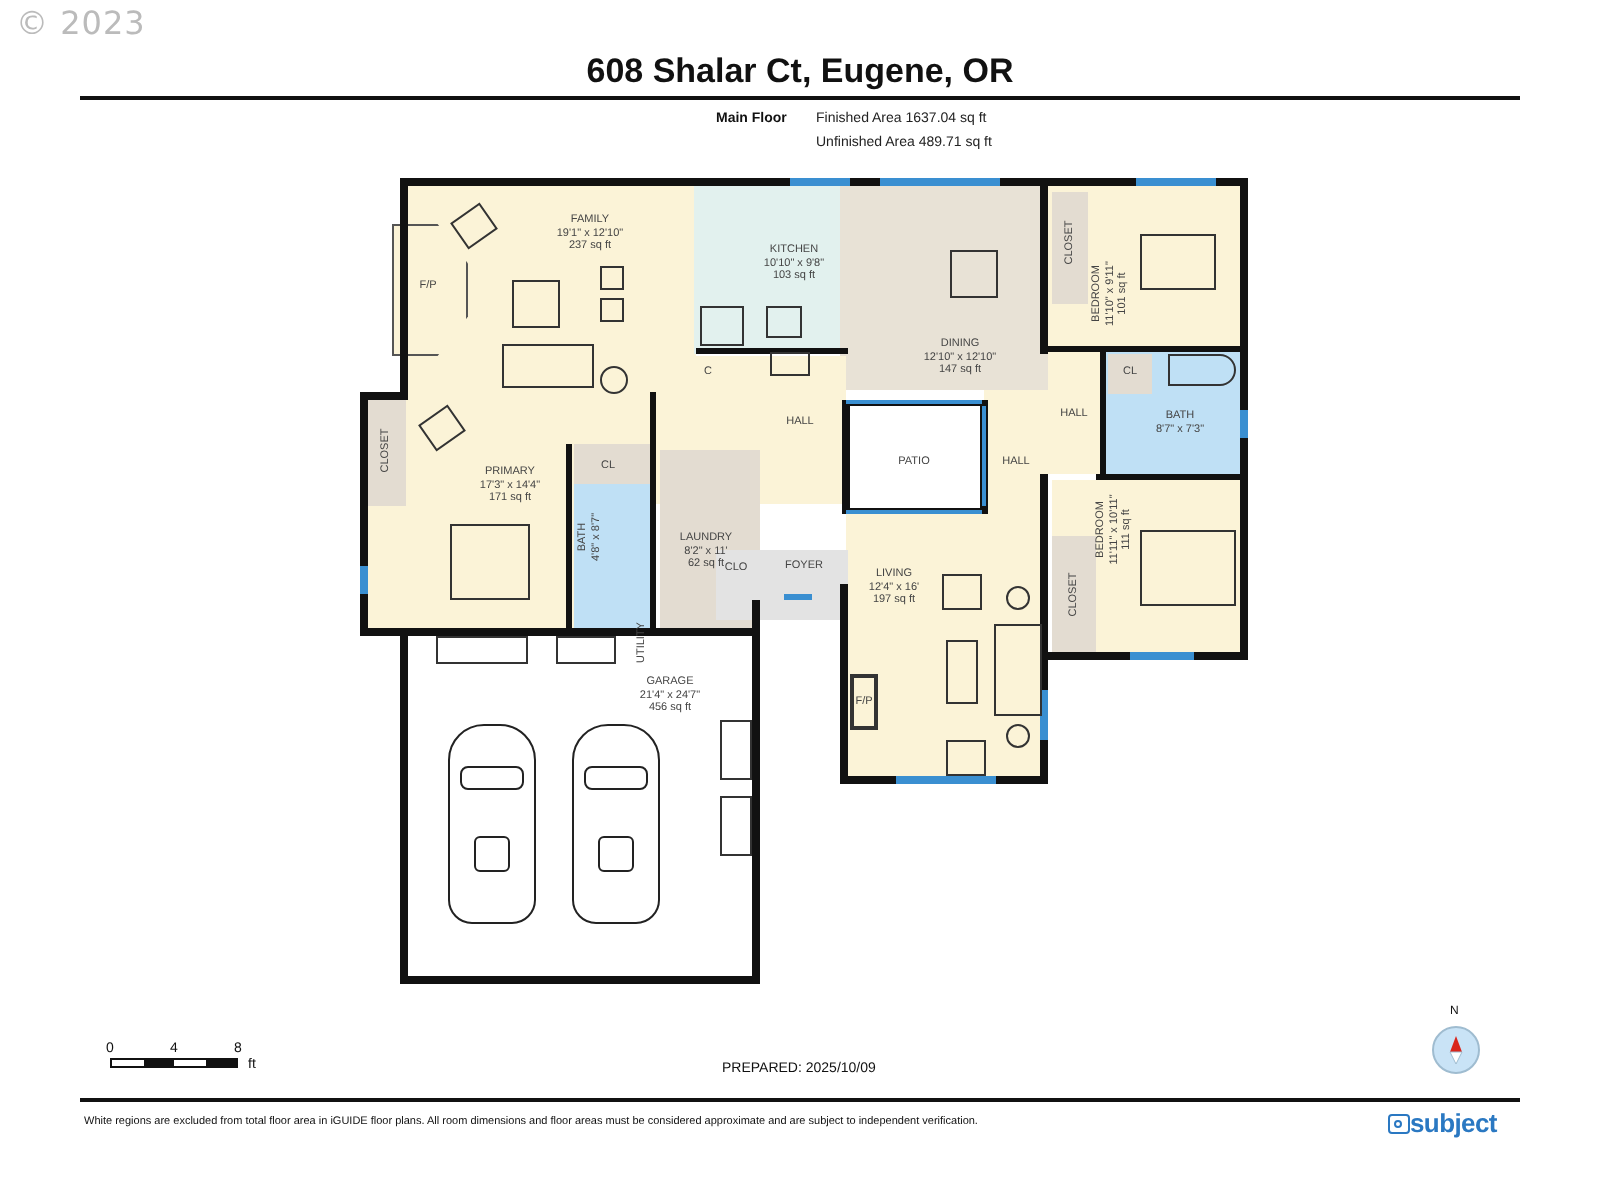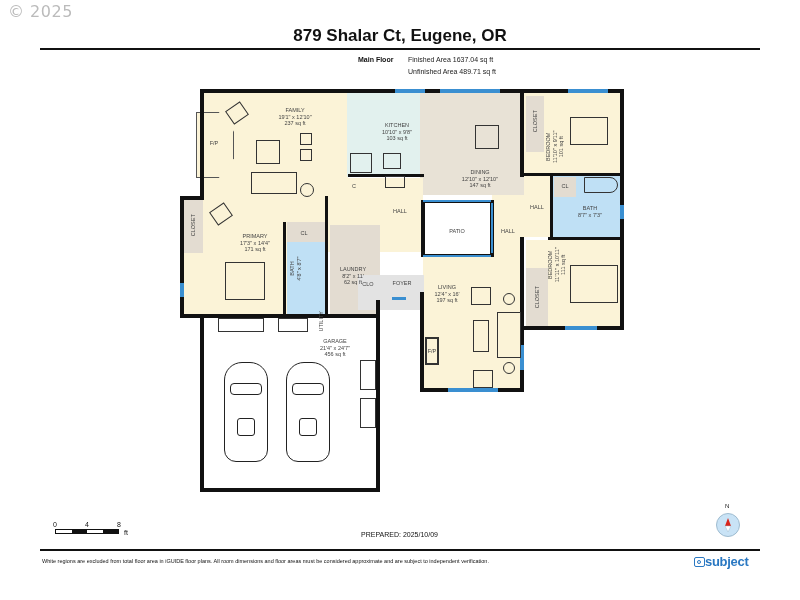--- a/index.html
+++ b/index.html
@@ -27,22 +27,22 @@
   .scale-num { top: 521px; font-size: 7px; }
   .prepared { left: 361px; top: 531px; font-size: 7px; color: #111; }
   .disclaimer { left: 42px; top: 558px; font-size: 5.5px; color: #111; }
   .logo { left: 694px; top: 554px; font-size: 13px; color: #2a78c2; font-weight: bold; letter-spacing: -0.3px; }
   .compass { left: 716px; top: 513px; width: 24px; height: 24px; border-radius: 50%; background: #c9e3f6; border: 1px solid #9fbcd0; }
   .compass-n { left: 725px; top: 503px; font-size: 6px; }
 </style>
 </head>
 <body>
 
-<div class="abs copyright">© 2025</div>
-<div class="abs title">879 Shalar Ct, Eugene, OR</div>
+<div class="abs copyright">© 2023</div>
+<div class="abs title">608 Shalar Ct, Eugene, OR</div>
 <div class="abs rule" style="top:48px;"></div>
 <div class="abs floor-label">Main Floor</div>
 <div class="abs area-line" style="top:56px;">Finished Area 1637.04 sq ft</div>
 <div class="abs area-line" style="top:68px;">Unfinished Area 489.71 sq ft</div>
 
 <div class="abs" style="left:0;top:0;width:800px;height:500px;">
 
   <div class="room" style="left:200px;top:91px;width:148px;height:107px;background:#fbf3d7;"></div>
   <div class="room" style="left:196px;top:112px;width:38px;height:66px;background:#fbf3d7;border:1px solid #555;clip-path:polygon(0 0,60% 0,100% 30%,100% 70%,60% 100%,0 100%);"></div>
   <div class="room" style="left:347px;top:91px;width:90px;height:86px;background:#e2f1ee;"></div>

